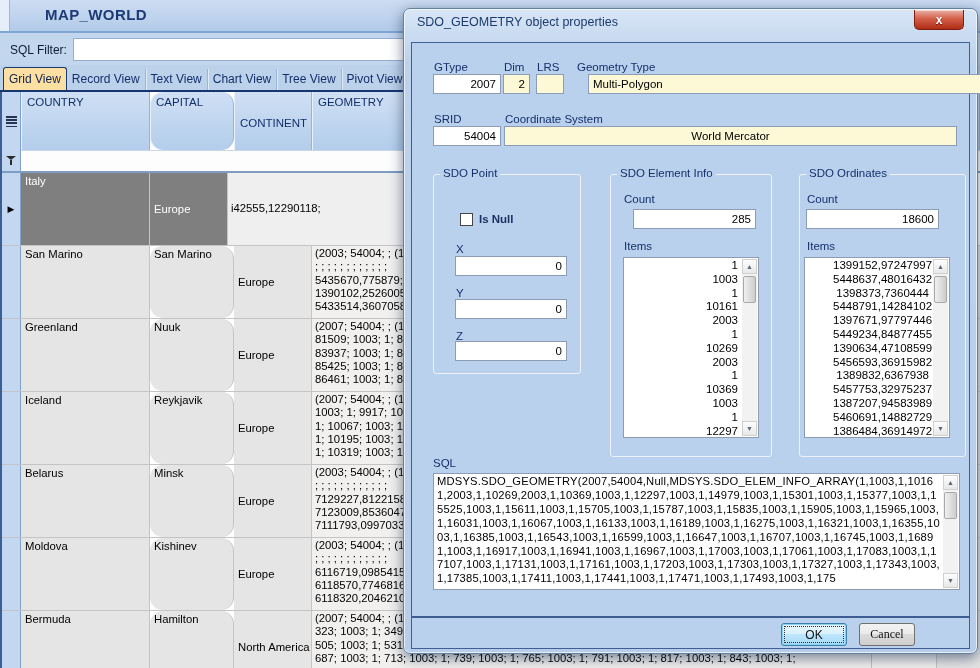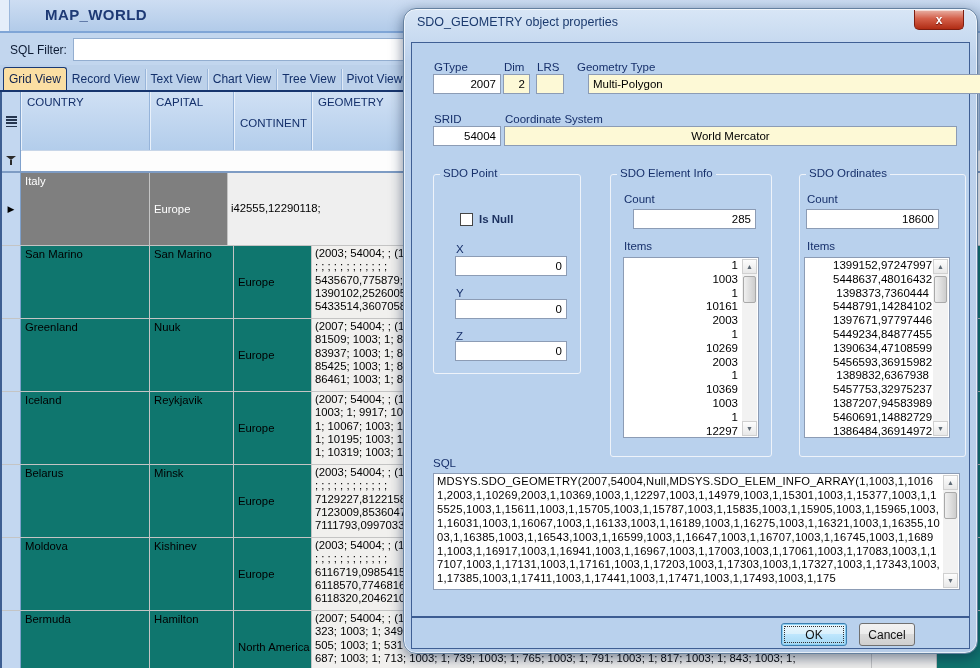--- a/index.html
+++ b/index.html
@@ -31,38 +31,38 @@
   .g-sel{width:19px;box-sizing:border-box;background:#c3d7f0;border-right:1px solid #7fa1cc;
     display:flex;align-items:center;justify-content:center;flex:none;}
   .g-header{height:58px;}
   .g-header .g-h{box-sizing:border-box;background:linear-gradient(#d0e0f4,#b3cdeb);
     border-right:1px solid #96b4da;box-shadow:inset 1px 0 0 #e9f1fb;
     color:#14306b;font-size:11.5px;padding:4px 0 0 6px;flex:none;}
   .g-filter{height:23px;border-bottom:2px solid #7e9cc4;box-sizing:border-box;}
   .g-filter .g-filtercell{flex:1;background:#fdfdfd;border-top:1px solid #c8d6e8;}
   .g-data{height:73px;border-bottom:1px solid #c4c4c4;box-sizing:border-box;}
   .g-c{box-sizing:border-box;border-right:1px solid #c4c4c4;font-size:11.3px;color:#000;
-    padding:2px 0 0 4px;overflow:hidden;flex:none;background:#0f766e;}
+    padding:2px 0 0 4px;overflow:hidden;flex:none;background:#e5e5e5;}
   .c-country{width:129px;}
-  .c-capital{width:84px;}
+  .c-capital{width:84px;border-radius:13px;}
   .c-continent{width:78px;display:flex;align-items:center;padding-top:0;}
   .c-geometry{width:560px;background:#f1f0ee;white-space:pre;line-height:13.3px;padding:1px 0 0 3px;}
   .c-x1{width:65px;background:#f1f0ee;}
   .c-x2{width:43px;border-right:none;}
   .g-data.selected .c-country,.g-data.selected .c-capital,.g-data.selected .c-continent{
     background:#7f7f7f;color:#fff;}
   .g-data.selected .c-geometry{background:#efefef;display:flex;align-items:center;padding-top:0;}
   .row-arrow{font-size:9px;color:#000;}
   .rows-icon{width:11px;height:11px;background:repeating-linear-gradient(#25354f 0 1.6px,transparent 1.6px 3.2px);}
   .funnel-icon{position:relative;width:11px;height:11px;}
   .funnel-icon::before{content:"";position:absolute;left:0;top:1px;border-left:5px solid transparent;
     border-right:5px solid transparent;border-top:4px solid #2b2b2b;}
   .funnel-icon::after{content:"";position:absolute;left:4px;top:5px;width:2px;height:5px;background:#2b2b2b;}
   
-  .dialog{position:absolute;left:403px;top:8px;width:575px;height:646px;border-radius:13px;
+  .dialog{position:absolute;left:403px;top:8px;width:575px;height:646px;border-radius:7px;
     background:linear-gradient(#d8e6f6,#bdd2ec 8%,#b7cde9);
     border:1px solid #64809f;box-sizing:border-box;
     box-shadow:0 4px 14px rgba(15,35,70,.55),inset 0 0 0 1px rgba(255,255,255,.65);}
   .dlg-title{position:absolute;left:13px;top:6px;font-size:12.5px;color:#1b3a6e;}
   .dlg-close{position:absolute;right:13px;top:1px;width:50px;height:20px;
     background:linear-gradient(#e9b2a6,#d4604a 45%,#b02c14);
     border:1px solid #7e1d10;border-top:none;border-radius:0 0 5px 5px;box-sizing:border-box;
     display:flex;align-items:center;justify-content:center;
     box-shadow:inset 0 1px 0 rgba(255,255,255,.55);cursor:default;}
   .x-icon{color:#fff;font-size:12px;font-weight:bold;text-shadow:0 1px 1px #6f1005;line-height:1;}
@@ -92,21 +92,21 @@
     border:1px solid #8c9cb5;box-sizing:border-box;overflow:hidden;}
   .sql-text{padding:1px 19px 0 3px;font-size:11.2px;line-height:13.9px;color:#000;
     word-break:break-all;white-space:pre-wrap;letter-spacing:.2px;}
   .dlg-sep{position:absolute;left:8px;top:607px;width:558px;height:2px;background:#3c5c92;}
   .btn{position:absolute;top:614px;height:23px;font-family:"Liberation Sans",sans-serif;font-size:12px;color:#111;
     border-radius:3px;box-sizing:border-box;cursor:default;}
   .btn-ok{left:377px;width:66px;border:1px solid #3c7fb1;
     background:linear-gradient(#eaf6fd,#d9f0fc 49%,#bee6fd 50%,#a6d9f4);
     outline:1px dotted #333;outline-offset:-4px;box-shadow:0 0 0 1px #8ed0f2 inset;}
   .btn-cancel{left:455px;width:56px;border:1px solid #707070;
-    background:linear-gradient(#f2f2f2,#ebebeb 49%,#dbdbdb 50%,#cfcfcf);}
+    background:linear-gradient(#f2f2f2,#ebebeb 49%,#dbdbdb 50%,#cfcfcf);font-family:Liberation Serif, serif;}
   
   .l-gtype{left:30px;top:52px;}   .i-gtype{left:29px;top:65px;width:68px;}
   .l-dim{left:100px;top:52px;}    .i-dim{left:99px;top:65px;width:27px;}
   .l-lrs{left:133px;top:52px;}    .i-lrs{left:132px;top:65px;width:28px;}
   .l-geomtype{left:173px;top:52px;} .i-geomtype{left:184px;top:65px;width:405px;}
   .l-srid{left:30px;top:104px;}   .i-srid{left:29px;top:117px;width:68px;}
   .l-coordsys{left:101px;top:104px;} .i-coordsys{left:100px;top:117px;width:453px;text-align:center;}
   .gp-point{left:29px;top:165px;width:148px;height:200px;}
   .cb-isnull{left:56px;top:204px;}
   .l-isnull{left:75px;top:204px;}

